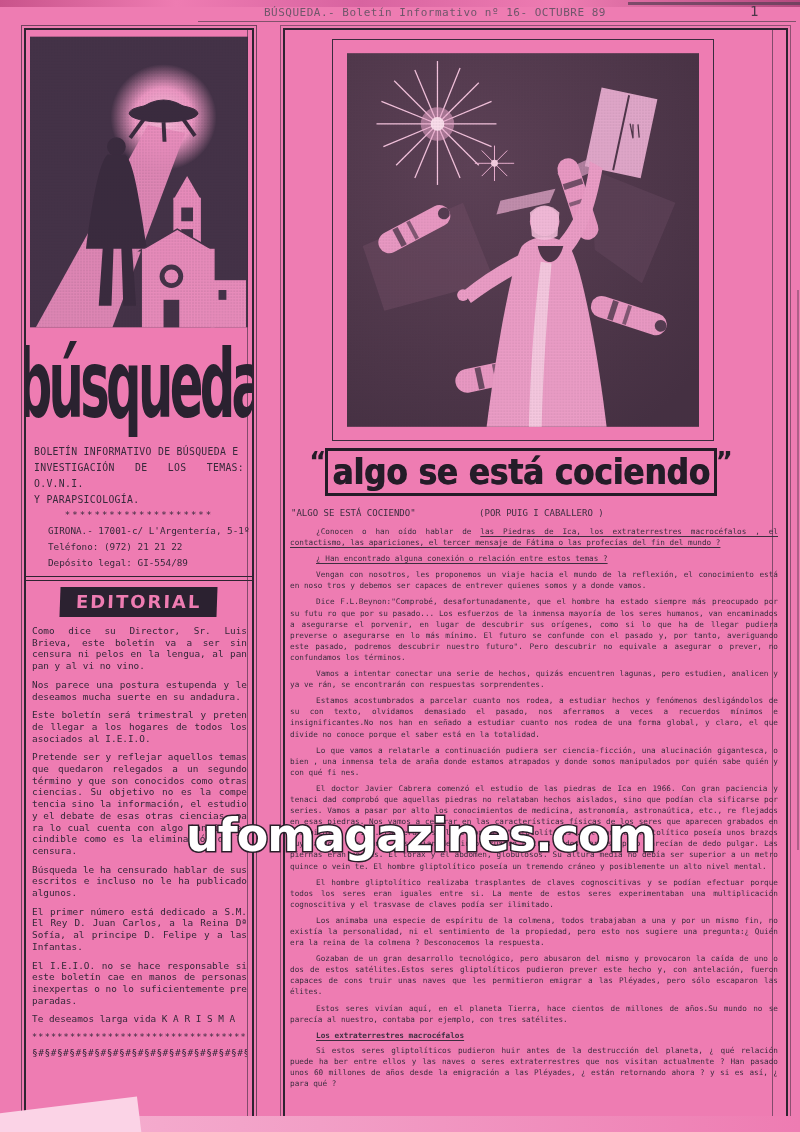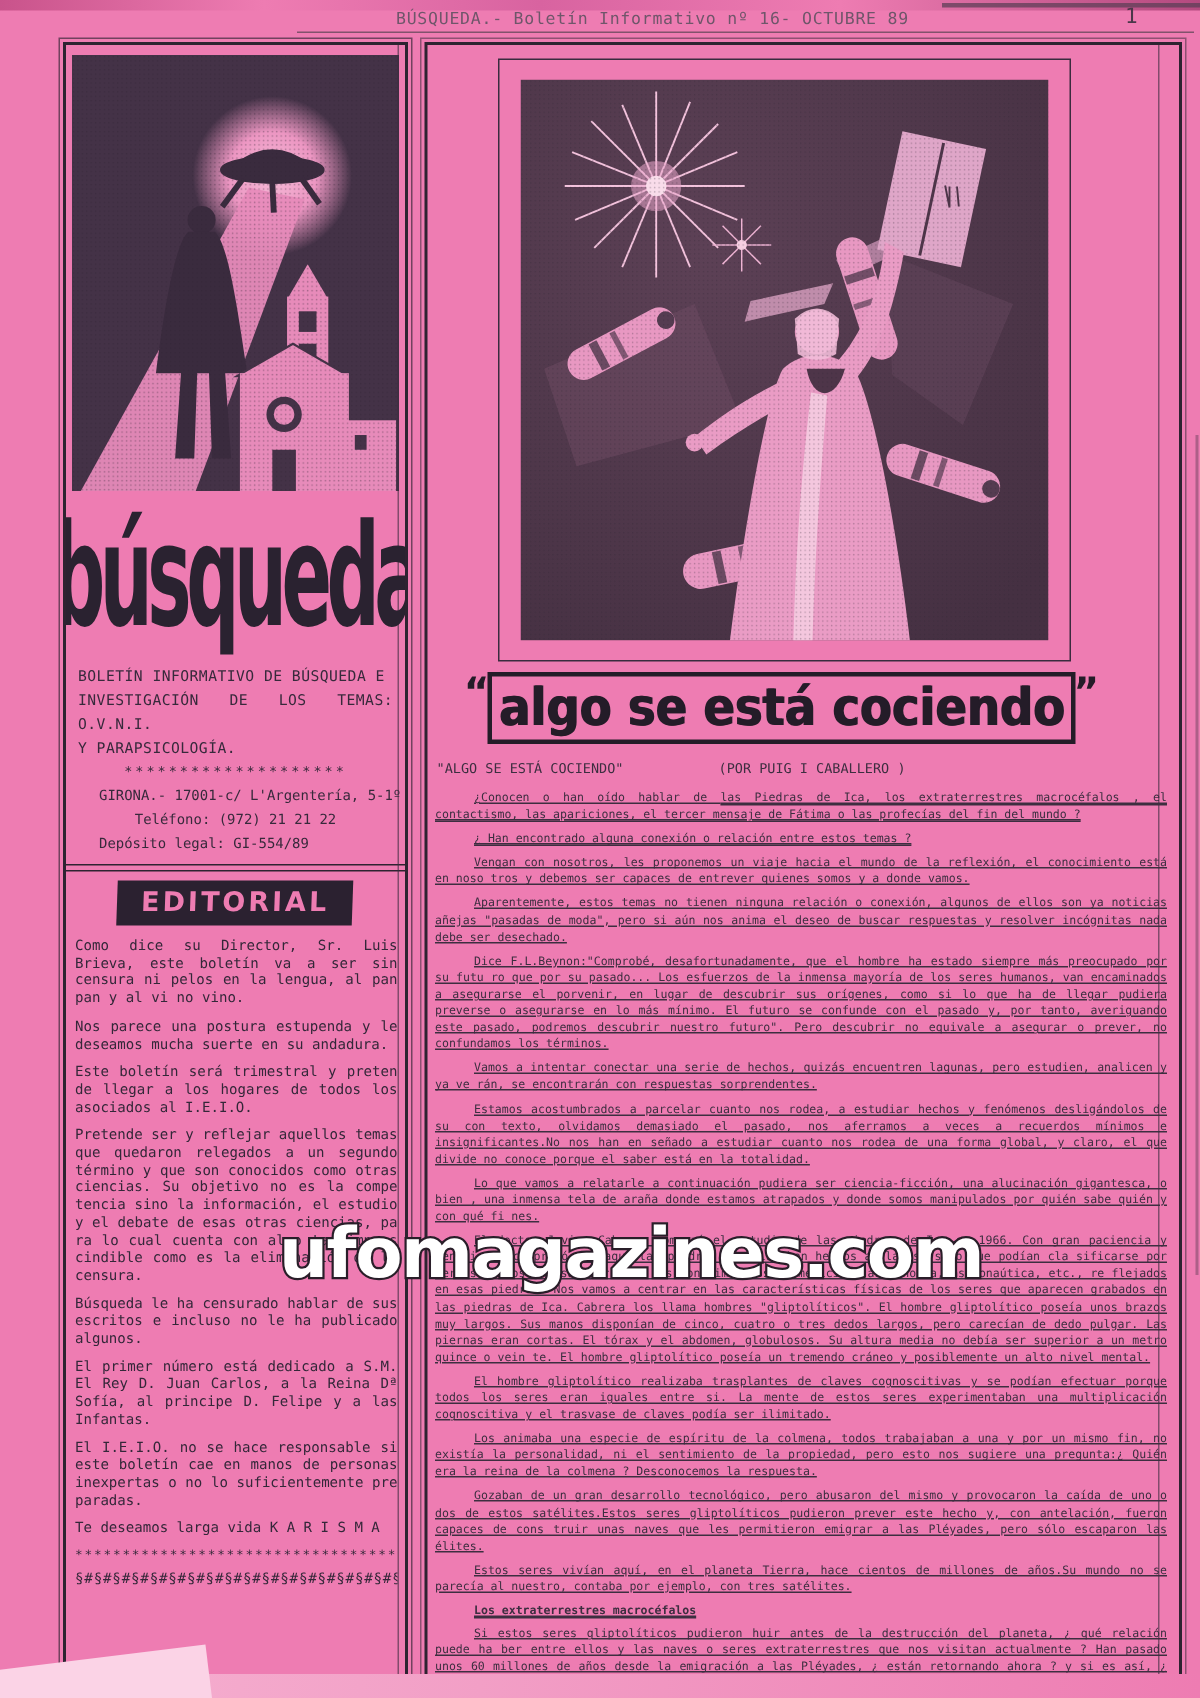--- a/index.html
+++ b/index.html
@@ -14,36 +14,36 @@
   .scan-bottom{position:absolute;bottom:0;left:0;right:0;height:16px;
     background:linear-gradient(90deg,#f6b3d2,#f29fc6 40%,#ee7cb2);}
   .scan-corner{position:absolute;bottom:-14px;left:-20px;width:160px;height:40px;background:#fbd3e6;transform:rotate(-7deg);}
 
   
   .hdr-title{position:absolute;top:6px;left:228px;font-size:11px;color:#6f566a;letter-spacing:.5px;padding-left:36px;}
   .hdr-page{position:absolute;top:3px;left:750px;font-size:14px;color:#4a3749;}
   .hdr-rule{position:absolute;top:21px;left:198px;right:4px;height:1px;background:#53404f;opacity:.7;}
 
   
-  .lbox{position:absolute;left:42px;top:28px;width:230px;height:1094px;border:2px solid #2e2331;
+  .lbox{position:absolute;left:24px;top:28px;width:230px;height:1094px;border:2px solid #2e2331;
         outline:1px solid rgba(46,35,49,.65);outline-offset:2px;background:#ee7cb2;box-sizing:border-box;}
   .rbox{position:absolute;left:283px;top:28px;width:505px;height:1094px;border:2px solid #2e2331;
         outline:1px solid rgba(46,35,49,.5);outline-offset:2px;background:#ee7cb2;box-sizing:border-box;}
   .rbox-innerline{position:absolute;top:0;bottom:0;right:13px;width:1px;background:#3a2b3e;opacity:.6;}
   .lbox-innerline{position:absolute;top:0;bottom:0;right:4px;width:1px;background:#3a2b3e;opacity:.6;}
 
   
   .mast-art{display:block;margin:4px auto 0;width:218px;height:296px;}
   .mast-title{height:108px;display:flex;align-items:center;justify-content:center;overflow:hidden;}
   .mast-title span{font-family:"DejaVu Sans","Liberation Sans",sans-serif;font-weight:bold;
      font-size:54px;letter-spacing:-4px;color:#2a2230;transform:scaleY(1.75) scaleX(.92);white-space:nowrap;}
   .mast-sub{padding:6px 8px 0;font-size:9.8px;line-height:16px;color:#37293b;letter-spacing:.3px;text-align:justify;}
   .mast-stars{text-align:center;font-size:9px;color:#37293b;letter-spacing:2px;margin-top:2px;}
   .mast-line{padding:0 22px;font-size:9.3px;color:#37293b;margin-top:5px;white-space:nowrap;}
-  .mast-line.center{text-align:center;}
+  .mast-line.center{text-align:left;}
   .dbl{border-top:1.5px solid #2e2331;border-bottom:1.5px solid #2e2331;height:3px;margin:8px 0 0;}
 
   
   .ed-banner-wrap{text-align:center;margin-top:6px;}
   .ed-banner{display:inline-block;background:#2b2130;color:#ee7cb2;
      font-family:"DejaVu Sans","Liberation Sans",sans-serif;font-weight:bold;font-size:18px;
      letter-spacing:2px;padding:4px 16px 5px;transform:skewX(-2deg);}
   .ed-text{padding:8px 5px 0 6px;font-size:9.4px;line-height:11.7px;color:#342739;}
   .ed-text p{margin:0 0 7px;text-align:justify;}
   .ed-stars{font-size:8.5px;letter-spacing:1.2px;margin-top:4px;white-space:nowrap;overflow:hidden;}
@@ -54,21 +54,21 @@
   .art-img{position:absolute;left:14px;top:10px;width:352px;height:380px;}
   .art-banner{position:absolute;left:40px;top:418px;width:392px;height:48px;border:3px solid #241c28;
      box-sizing:border-box;display:flex;align-items:center;justify-content:center;background:#ee7cb2;}
   .art-banner .t{font-family:"DejaVu Sans","Liberation Sans",sans-serif;font-weight:bold;font-size:31px;
      color:#241c28;letter-spacing:0;transform:scaleY(1.12);white-space:nowrap;text-shadow:1px 0 0 #241c28;}
   .art-banner .q{font-family:"DejaVu Sans",sans-serif;font-weight:bold;font-size:26px;color:#241c28;
      position:relative;top:-10px;margin:0 6px;}
   .byline{position:absolute;left:6px;top:478px;width:490px;font-size:9px;color:#3d2e40;}
   .byline .a{margin-left:58px;}
   .art-text{position:absolute;left:5px;right:8px;top:496px;bottom:3px;overflow:hidden;
-     font-size:7.7px;line-height:11.1px;color:#3d2e40;text-decoration:underline;}
+     font-size:7.7px;line-height:11.1px;color:#3d2e40;}
   .art-text p{margin:0 0 5px;text-indent:26px;text-align:justify;}
   .art-text .hd{font-weight:bold;text-decoration:underline;text-underline-offset:2px;margin:2px 0 4px;text-indent:26px;}
   .u{text-decoration:underline;text-underline-offset:2px;}
 
   
   .wm{position:absolute;left:186px;top:808px;z-index:9;
       font-family:"DejaVu Sans","Liberation Sans",sans-serif;font-weight:bold;font-size:46px;
       letter-spacing:-1px;color:#ffffff;-webkit-text-stroke:3px #2a1f2a;paint-order:stroke fill;
       text-shadow:0 0 1px #2a1f2a;text-align:right;}
 </style>
@@ -263,21 +263,20 @@
 
     <div class="byline">
       <span>"ALGO SE ESTÁ COCIENDO"</span>
       <span class="a">(POR PUIG I CABALLERO )</span>
     </div>
 
     <div class="art-text">
       <p><span>¿Conocen o han oído hablar de </span><span class="u">las Piedras de Ica, los extraterrestres macrocéfalos , el contactismo, las apariciones, el tercer mensaje de Fátima o las profecías del fin  del mundo ?</span></p>
       <p class="u">¿ Han encontrado alguna conexión o relación entre estos temas ?</p>
       <p>Vengan con nosotros, les proponemos un viaje hacia el mundo de la reflexión, el conocimiento está en noso tros y debemos ser capaces de entrever quienes somos y a donde vamos.</p>
-      <p>Aparentemente, estos temas no tienen ninguna relación o conexión, algunos de ellos son ya noticias añejas "pasadas de moda", pero si aún nos anima el deseo de buscar respuestas y resolver  incógnitas  nada  debe  ser desechado.</p>
       <p>Dice F.L.Beynon:"Comprobé, desafortunadamente, que el hombre ha estado siempre más preocupado por su futu ro que por su pasado... Los esfuerzos de la inmensa mayoría de los seres humanos, van encaminados a  asegurarse el porvenir, en lugar de descubrir sus orígenes, como si lo que ha de llegar pudiera preverse o  asegurarse  en lo más mínimo. El futuro se confunde con el pasado y, por tanto, averiguando este pasado,  podremos   descubrir nuestro futuro". Pero descubrir no equivale a asegurar o prever, no confundamos los términos.</p>
       <p>Vamos a intentar conectar una serie de hechos, quizás encuentren lagunas, pero estudien, analicen y ya ve rán, se encontrarán con respuestas sorprendentes.</p>
       <p>Estamos acostumbrados a parcelar cuanto nos rodea, a estudiar hechos y fenómenos desligándolos de su con texto, olvidamos demasiado el pasado, nos aferramos a veces a recuerdos mínimos e insignificantes.No nos han en señado a estudiar cuanto nos rodea de una forma global, y claro, el que divide no conoce porque el  saber  está en la totalidad.</p>
       <p>Lo que vamos a relatarle a continuación pudiera ser ciencia-ficción, una alucinación gigantesca, o bien , una inmensa tela de araña donde estamos atrapados y donde somos manipulados por quién sabe quién y con  qué  fi nes.</p>
       <p>El doctor Javier Cabrera comenzó el estudio de las piedras de Ica en 1966. Con gran paciencia y  tenaci dad comprobó que aquellas piedras no relataban hechos aislados, sino que podían cla sificarse por series. Vamos a pasar por alto los conocimientos de medicina, astronomía, astronaútica, etc., re flejados en esas piedras. Nos vamos a centrar en las características físicas de los seres que aparecen grabados en las piedras de Ica. Cabrera los llama hombres "gliptolíticos". El hombre gliptolítico  poseía  unos  brazos muy largos. Sus manos disponían de cinco, cuatro o tres dedos largos, pero carecían de dedo pulgar. Las piernas eran cortas. El tórax y el abdomen, globulosos. Su altura media no debía ser superior a un  metro quince o vein te. El hombre gliptolítico poseía un tremendo cráneo y posiblemente un alto nivel mental.</p>
       <p>El hombre gliptolítico realizaba trasplantes  de claves cognoscitivas y se podían efectuar porque  todos los seres eran iguales entre si. La mente de estos seres experimentaban una multiplicación cognoscitiva  y  el trasvase de claves podía ser ilimitado.</p>
       <p>Los animaba una especie de espíritu de la colmena, todos trabajaban a una y por un mismo fin, no  existía la personalidad, ni el sentimiento de la propiedad, pero esto nos sugiere una pregunta:¿ Quién era la reina  de la colmena ? Desconocemos la respuesta.</p>
       <p>Gozaban de un gran desarrollo tecnológico, pero abusaron del mismo y provocaron la caída de uno o dos  de estos satélites.Estos seres gliptolíticos pudieron prever este hecho y, con antelación, fueron capaces de  cons truir unas naves que les permitieron emigrar a las Pléyades, pero sólo escaparon las élites.</p>
       <p>Estos seres vivían aquí, en el planeta Tierra, hace cientos de millones de años.Su mundo no se parecía al nuestro, contaba por ejemplo, con tres satélites.</p>
       <div class="hd">Los extraterrestres macrocéfalos</div>

